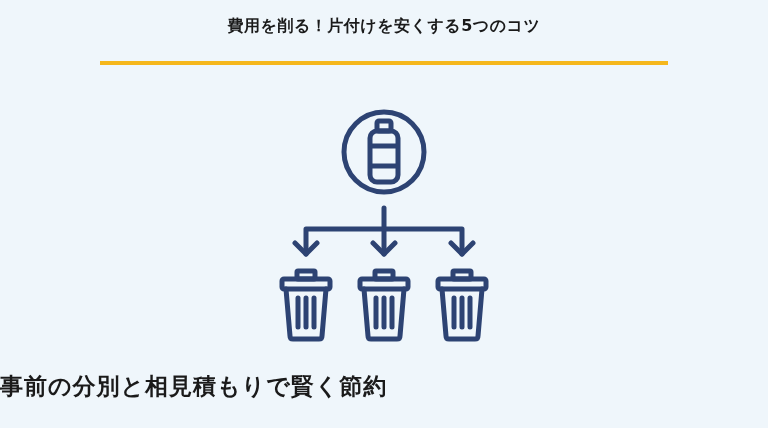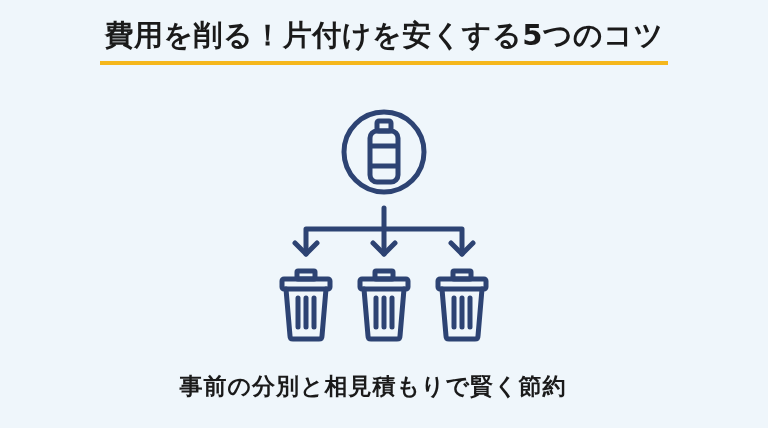--- a/index.html
+++ b/index.html
@@ -1,20 +1,20 @@
 <!DOCTYPE html>
 <html><head>
 <meta charset="utf-8">
 <style>
   html,body{margin:0;padding:0;}
   body{width:768px;height:428px;background:#eff6fb;position:relative;overflow:hidden;font-family:"DejaVu Sans","Liberation Sans",sans-serif;}
-  .title{position:absolute;left:0;top:16px;width:768px;text-align:center;font-size:29px;font-weight:bold;color:#1a1a1a;letter-spacing:0.5px;}
+  .title{position:absolute;left:0;top:16px;width:768px;text-align:center;font-size:16px;font-weight:bold;color:#1a1a1a;letter-spacing:0.5px;}
   .underline{position:absolute;left:100px;top:61px;width:568px;height:4px;background:#f5b71c;}
   .illus{position:absolute;left:0;top:0;width:768px;height:428px;}
-  .caption{position:absolute;left:0;top:371px;width:746px;text-align:center;font-size:23px;font-weight:bold;color:#1a1a1a;letter-spacing:1px;}
+  .caption{position:absolute;left:0;top:371px;width:746px;font-size:23px;font-weight:bold;color:#1a1a1a;letter-spacing:1px;}
 </style>
 </head>
 <body>
 
 <div class="title">費用を削る！片付けを安くする5つのコツ</div>
 <div class="underline"></div>
 
 <svg class="illus" viewBox="0 0 768 428" xmlns="http://www.w3.org/2000/svg">
   <g fill="none" stroke="#2d4373" stroke-width="5" stroke-linecap="round" stroke-linejoin="round">
 

